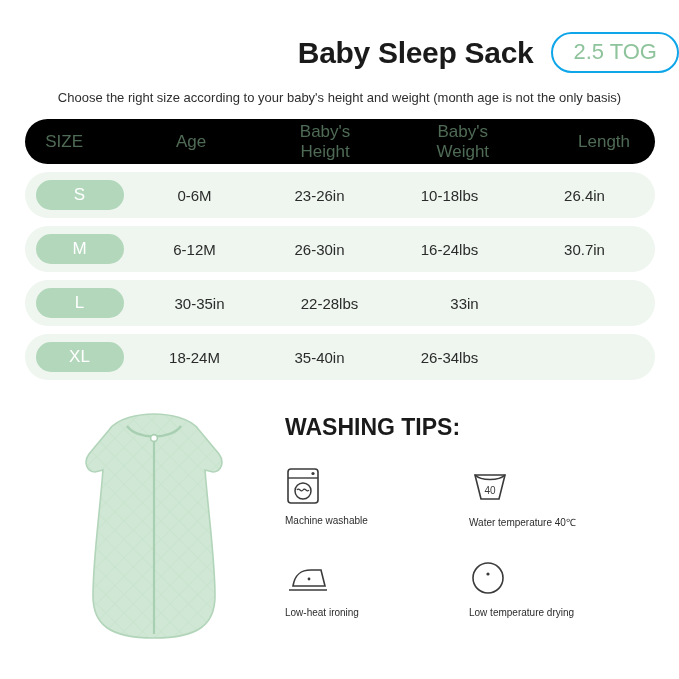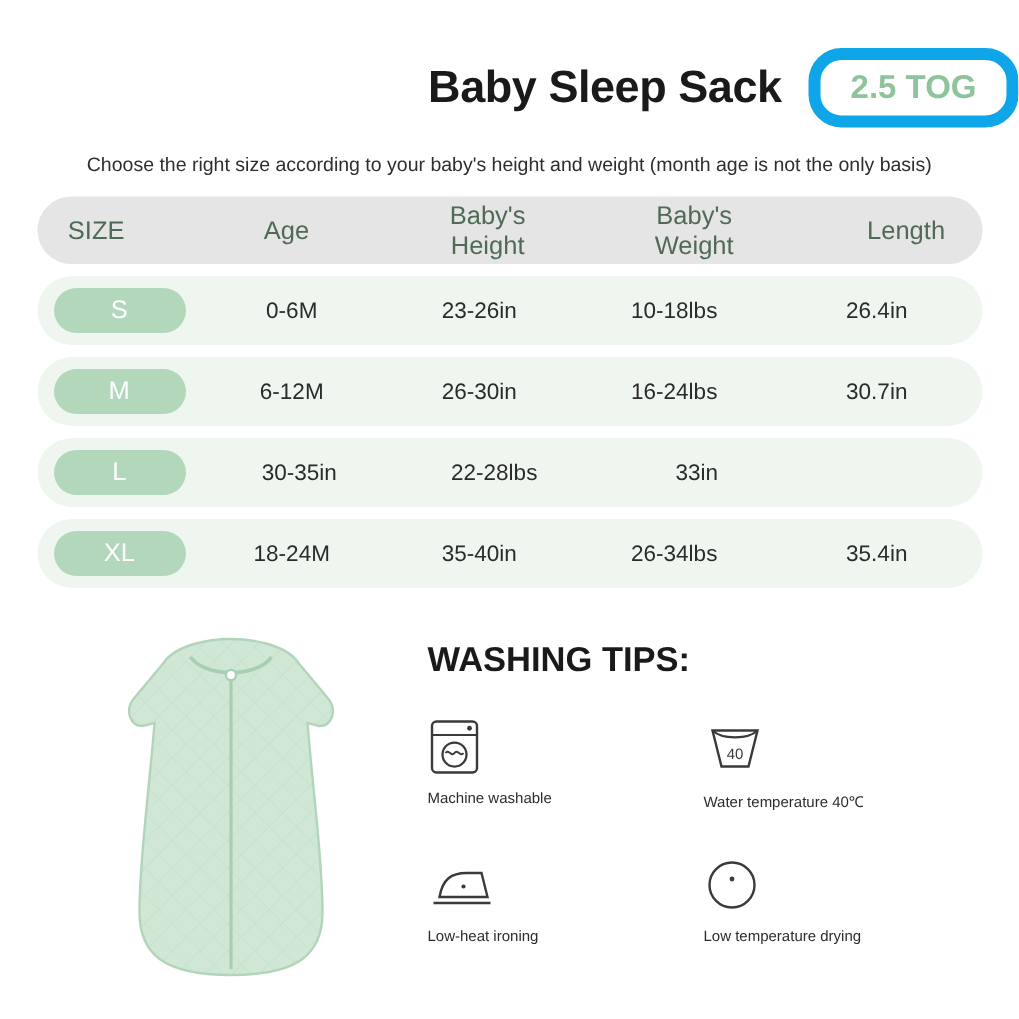--- a/index.html
+++ b/index.html
@@ -25,25 +25,25 @@
     gap: 18px;
     padding-top: 32px;
   }
   .title {
     font-size: 30px;
     font-weight: bold;
     letter-spacing: -0.3px;
     color: #1a1a1a;
   }
   .tog-badge {
-    border: 8px solid #0ea5e9;
+    border: 2px solid #0ea5e9;
     border-radius: 22px;
     padding: 7px 20px 8px;
     font-size: 22px;
-    font-weight: bold;
+    font-weight: normal;
     color: #8ec39b;
     line-height: 1;
   }
 
   .subtitle {
     text-align: center;
     font-size: 13px;
     color: #2e2e2e;
     margin-top: 17px;
   }
@@ -53,21 +53,21 @@
     width: 630px;
     margin: 14px auto 0;
   }
   .row {
     display: flex;
     align-items: center;
     border-radius: 26px;
     height: 46px;
   }
   .row.head {
-    background: #e5e5e5;
+    background: #000000;
     height: 45px;
     border-radius: 28px;
     gap: 44px;
   }
   .row.body {
     background: #eef6ef;
     margin-top: 8px;
   }
   .cell {
     font-size: 15px;
@@ -204,21 +204,20 @@
     <div class="cell c-length">33in</div>
   </div>
 
   <div class="row body">
     <div class="cell c-size">
       <div class="size-pill">XL</div>
     </div>
     <div class="cell c-age">18-24M</div>
     <div class="cell c-height">35-40in</div>
     <div class="cell c-weight">26-34lbs</div>
-    <div class="cell c-length">35.4in</div>
   </div>
 
 </div>
 
 <div class="lower">
 
   <div class="product">
     <svg width="170" height="235" viewBox="0 0 170 235">
       <defs>
         <pattern id="quilt" width="13" height="13" patternUnits="userSpaceOnUse" patternTransform="rotate(45)">

